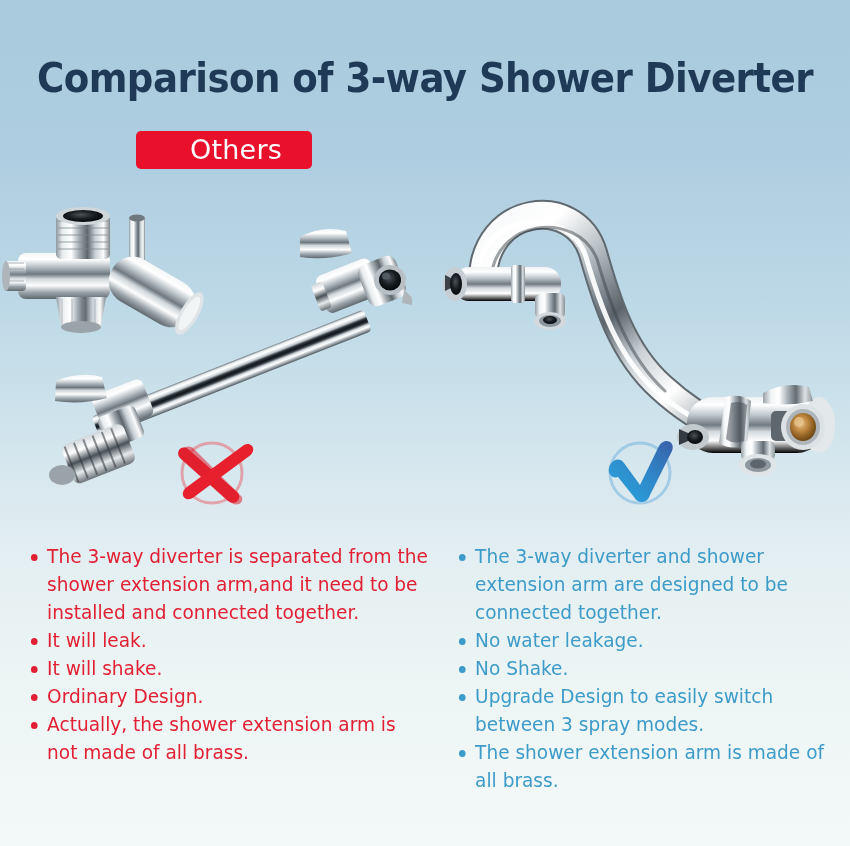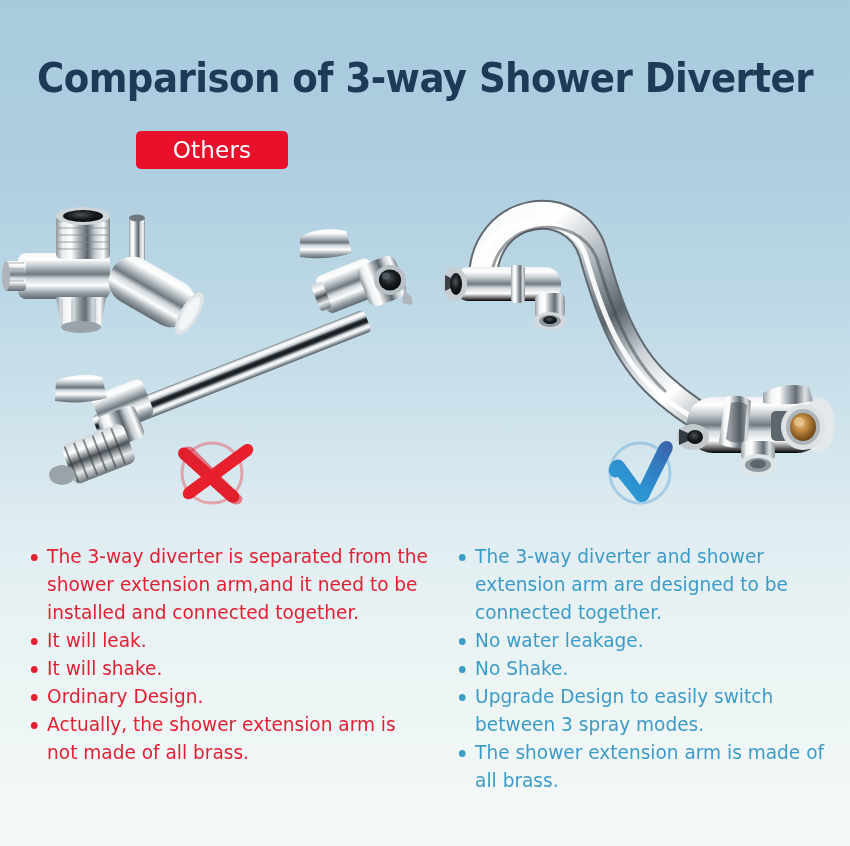--- a/index.html
+++ b/index.html
@@ -46,23 +46,24 @@
   }
 
   
   .badge {
     position: absolute;
     height: 38px;
     line-height: 38px;
     text-align: center;
     border-radius: 5px;
     color: #ffffff;
-    font-size: 23px;
+    font-size: 27px;
     font-family: "DejaVu Sans", "Liberation Sans", sans-serif;
     letter-spacing: 0.2px;
+    padding-left: 24px;
   }
   .badge-others {
     left: 136px;
     top: 131px;
     width: 152px;
     background: #e8102a;
   }
   .badge-ours {
     left: 564px;
     top: 130px;

